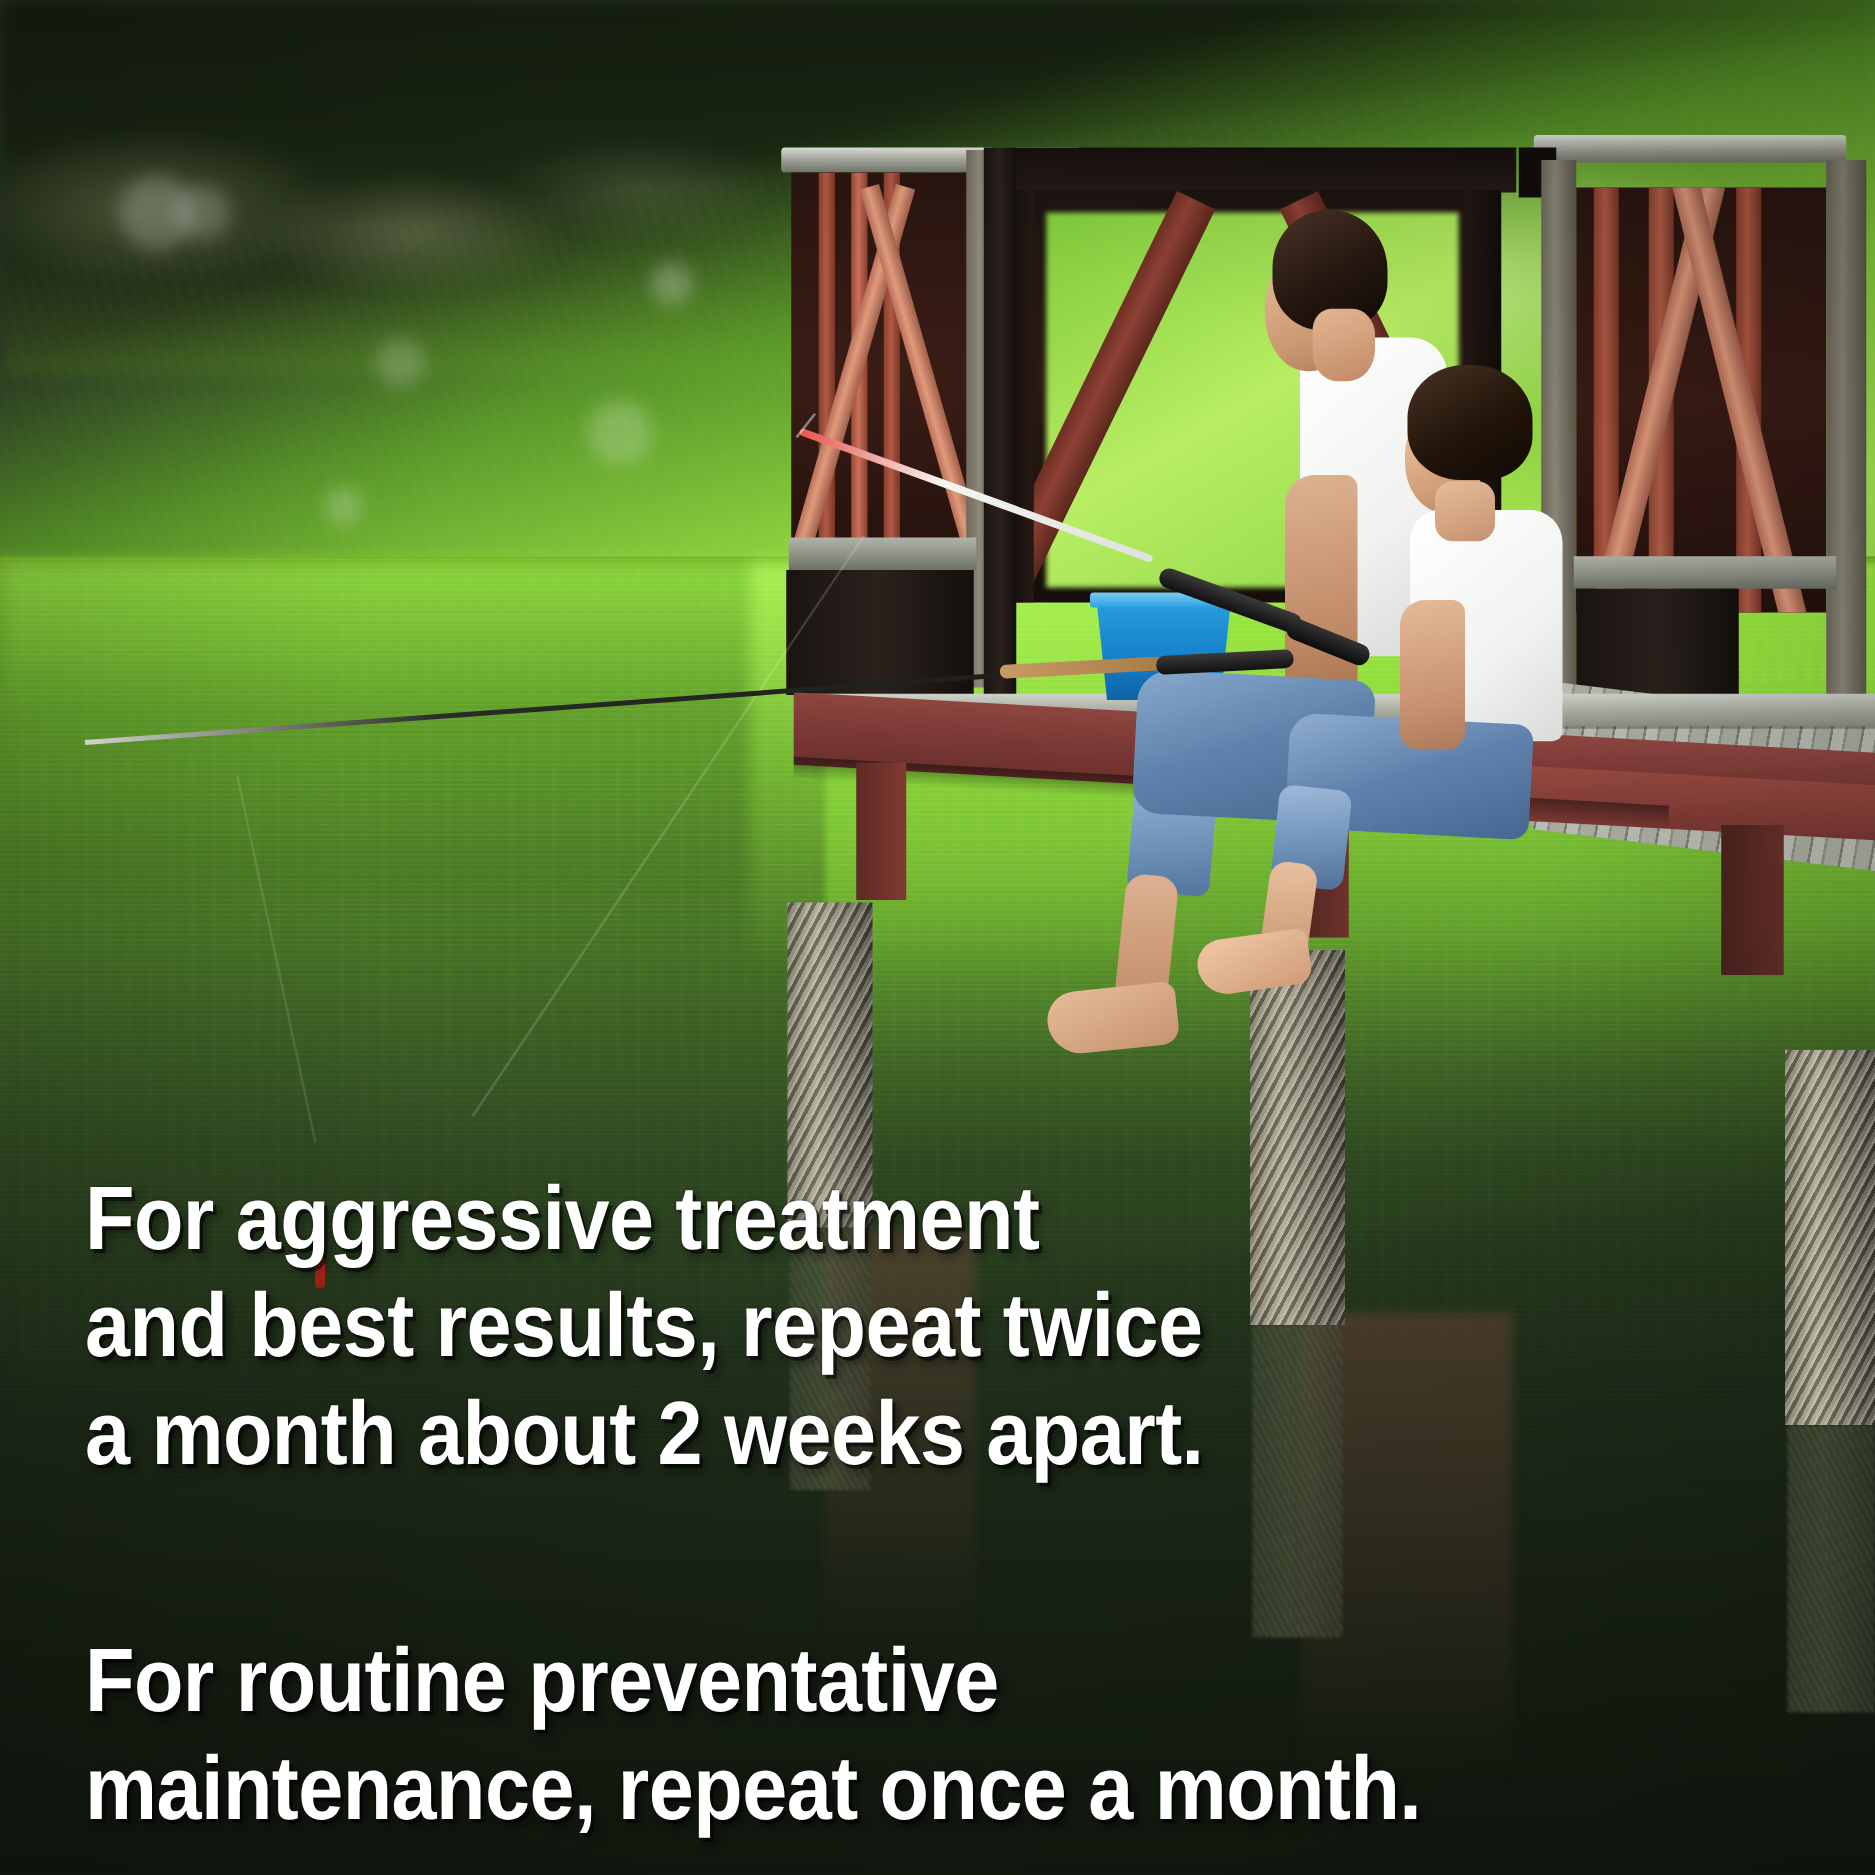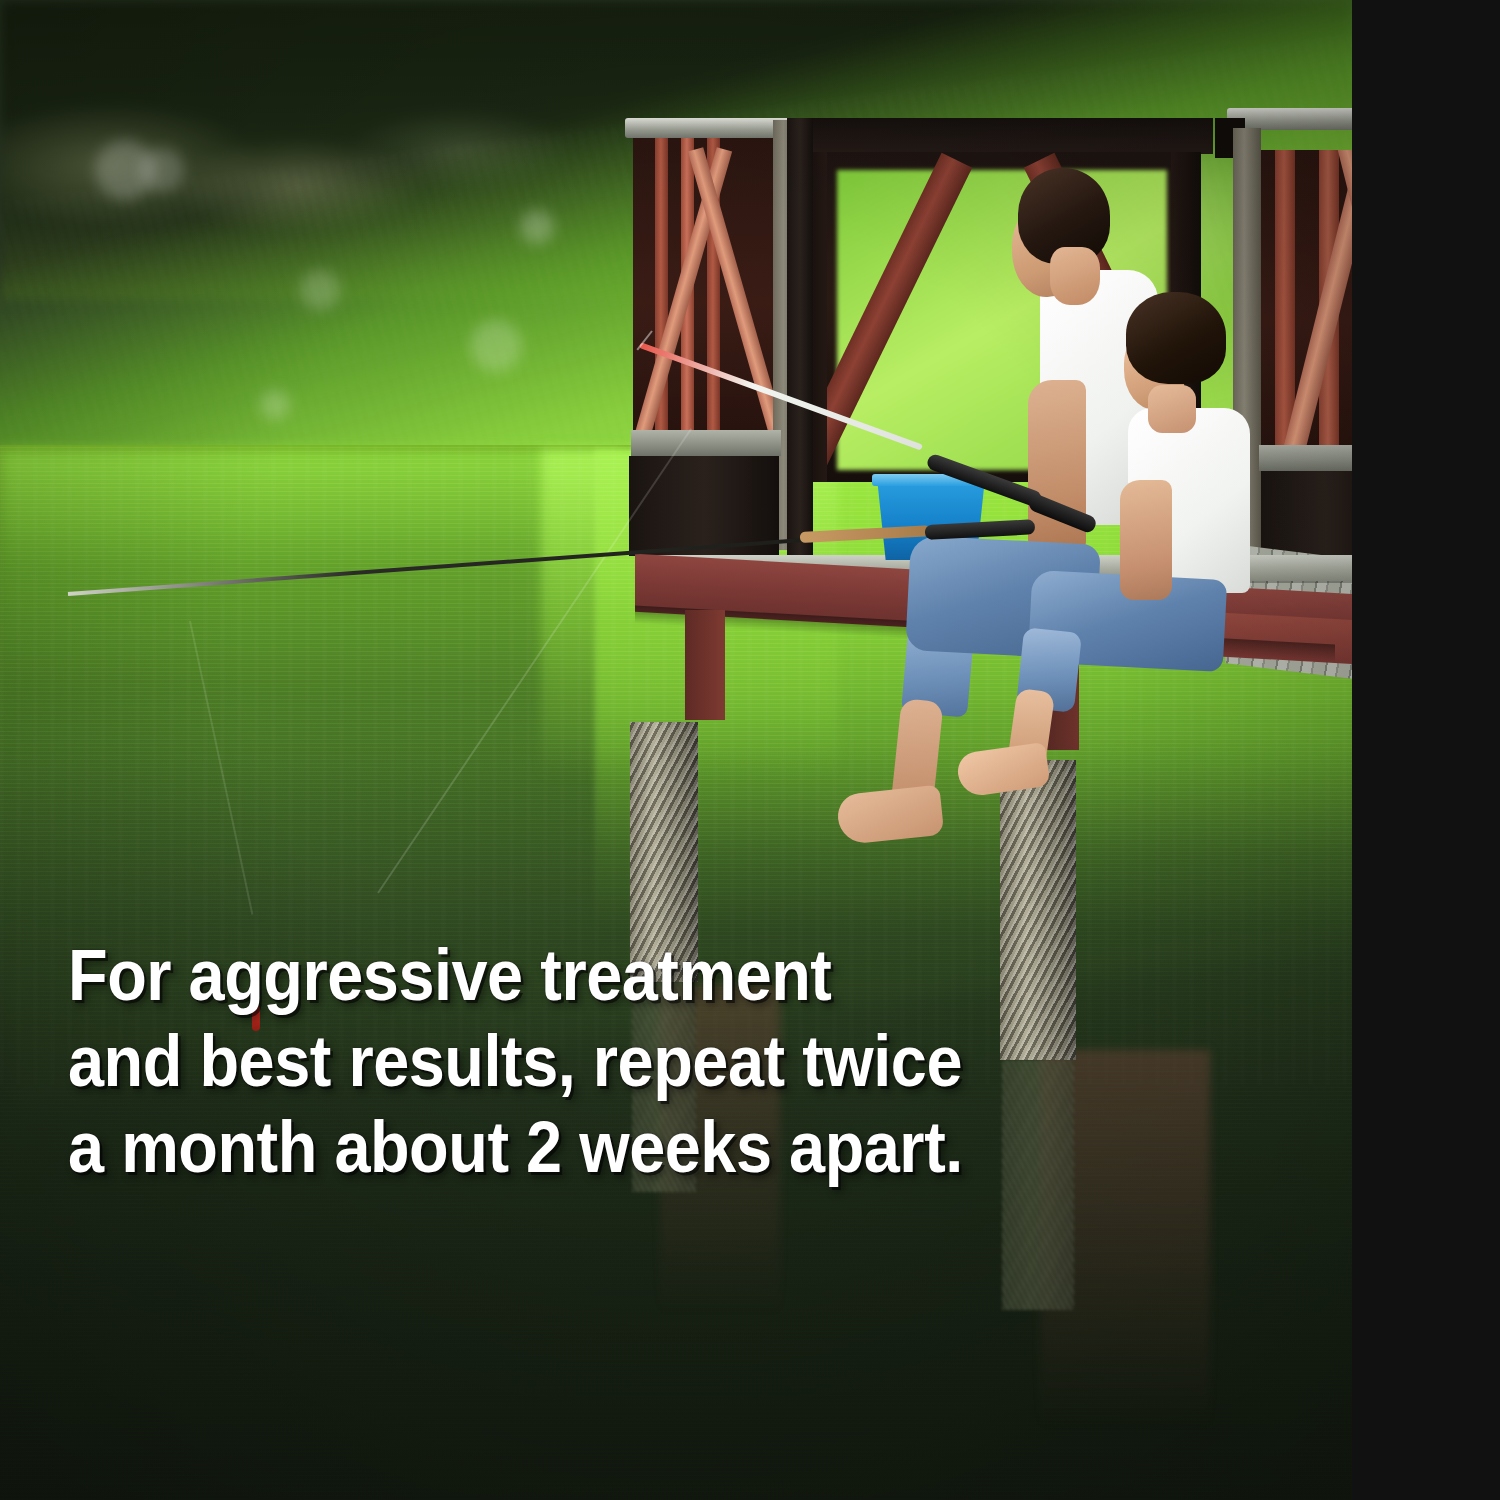--- a/index.html
+++ b/index.html
@@ -1,18 +1,18 @@
 <!DOCTYPE html>
 <html><head>
 <meta charset="utf-8">
 <style>
   html,body{margin:0;padding:0;background:#111;}
   *{box-sizing:border-box;}
   #stage{
-    position:relative;width:1352px;height:1500px;overflow:hidden;
+    position:relative;width:1500px;height:1500px;overflow:hidden;
     font-family:"Liberation Sans", sans-serif;
     background:#2b3a26;
   }
 
   
   #photo{position:absolute;inset:0;overflow:hidden;}
 
   
   .treeline{
     position:absolute;left:0;top:0;width:100%;height:300px;
@@ -352,16 +352,20 @@
   <div id="copy">
 
     <div class="para">
       <span class="tline">For aggressive treatment</span>
       <span class="tline">and best results, repeat twice</span>
       <span class="tline">a month about 2 weeks apart.</span>
     </div>
 
     <div class="spacer"></div>
 
+    <div class="para">
+      <span class="tline">For routine preventative</span>
+      <span class="tline">maintenance, repeat once a month.</span>
+    </div>
 
   </div>
 
 </div>
 
 </body></html>

